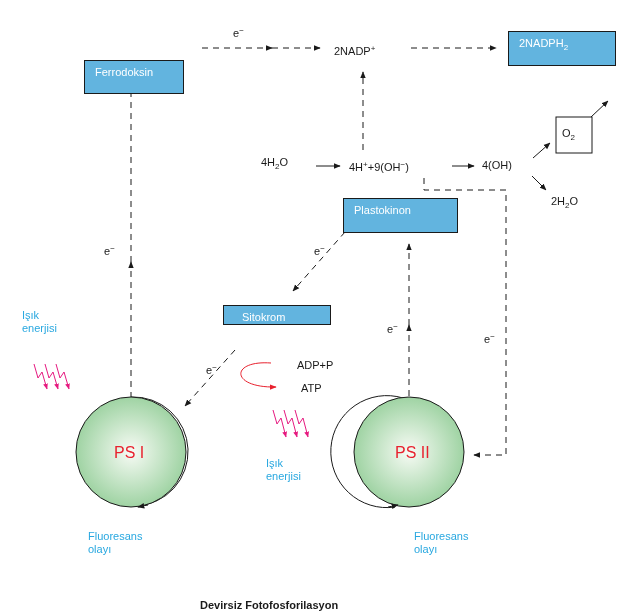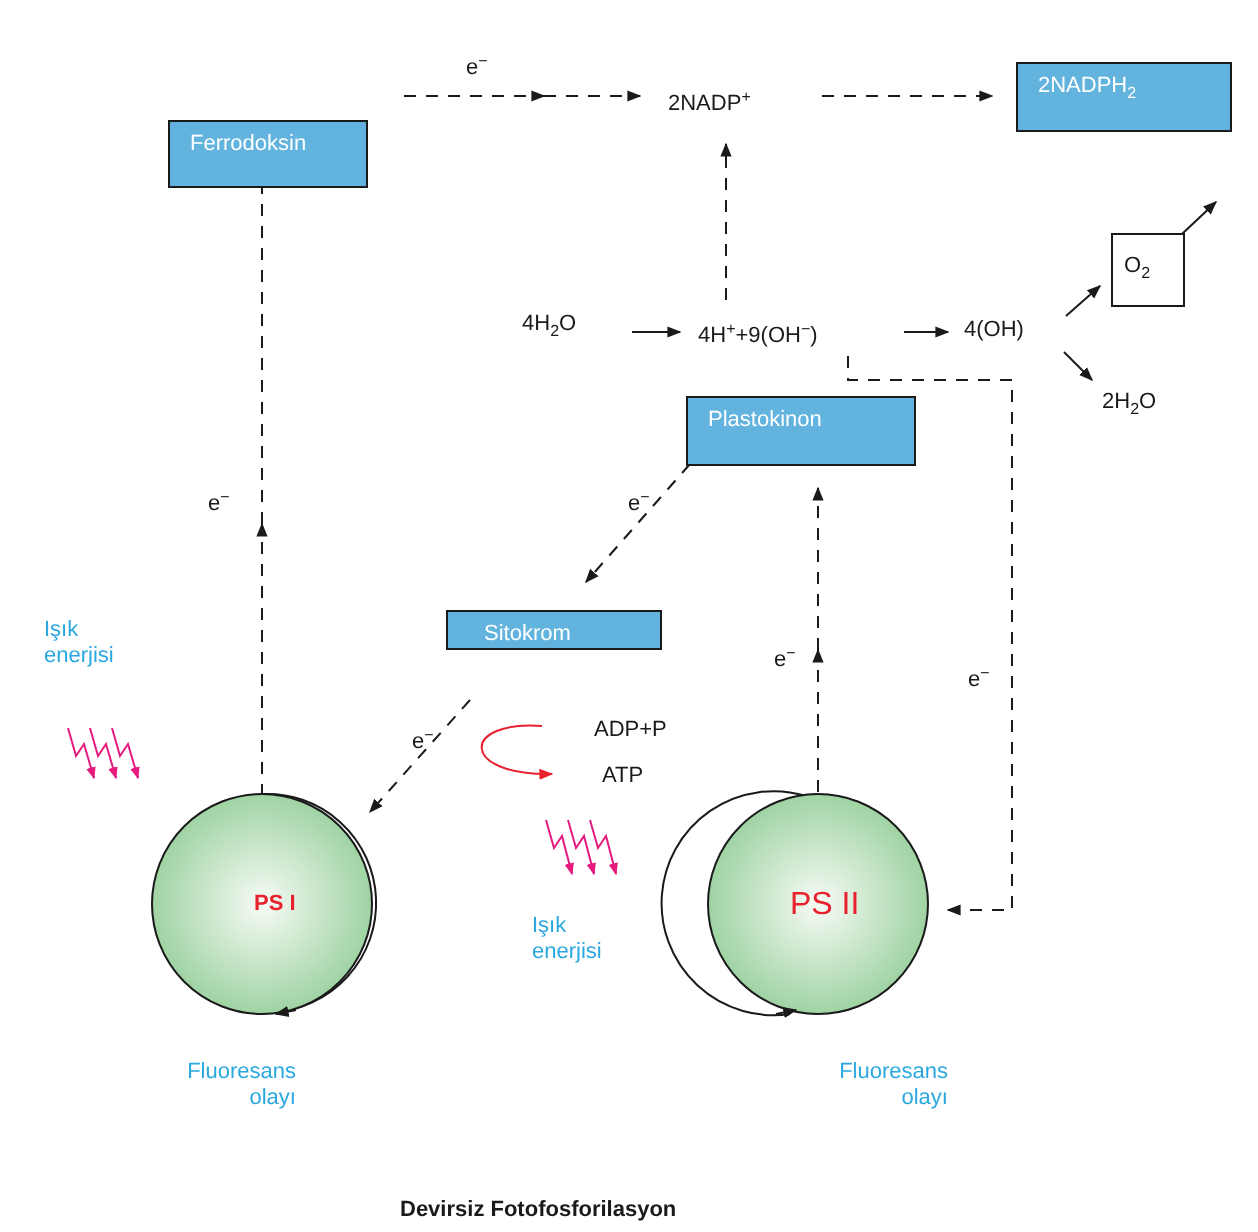--- a/index.html
+++ b/index.html
@@ -4,21 +4,21 @@
 <style>
   html, body { margin: 0; padding: 0; background: #ffffff; }
   body { width: 629px; height: 616px; position: relative; overflow: hidden;
          font-family: "Liberation Sans", sans-serif; color: #1a1a1a; }
   #diagram { position: absolute; left: 0; top: 0; }
   .lbl { position: absolute; font-size: 11px; line-height: 13px; white-space: nowrap; }
   .box { position: absolute; background: #62b4df; border: 1px solid #1a1a1a; box-sizing: border-box; }
   .box span { position: absolute; left: 10px; top: 5px; color: #ffffff; font-size: 11px; }
   .cyan { color: #29a8e0; }
   .red { color: #e8212e; }
-  .center { text-align: right; }
+  .center { text-align: left; }
   sub { font-size: 8px; vertical-align: -3px; }
   sup { font-size: 8px; vertical-align: 4px; }
   .title { font-weight: bold; font-size: 11px; }
 </style>
 </head>
 <body>
 
 <svg id="diagram" width="629" height="616" viewBox="0 0 629 616">
   <defs>
     <marker id="ah" viewBox="0 0 10 10" refX="9" refY="5" markerWidth="7" markerHeight="7" orient="auto-start-reverse">
@@ -143,21 +143,21 @@
 
 <div class="lbl cyan" style="left:22px;top:309px;">
   <div>Işık</div>
   <div>enerjisi</div>
 </div>
 <div class="lbl cyan" style="left:266px;top:457px;">
   <div>Işık</div>
   <div>enerjisi</div>
 </div>
 
-<div class="lbl red" style="left:127px;top:446px;font-size:11px;font-weight:bold;">PS I</div>
+<div class="lbl red" style="left:114px;top:446px;font-size:16px;">PS I</div>
 <div class="lbl red" style="left:395px;top:446px;font-size:16px;">PS II</div>
 
 <div class="lbl cyan center" style="left:88px;top:530px;width:60px;">
   <div>Fluoresans</div>
   <div>olayı</div>
 </div>
 <div class="lbl cyan center" style="left:414px;top:530px;width:60px;">
   <div>Fluoresans</div>
   <div>olayı</div>
 </div>

